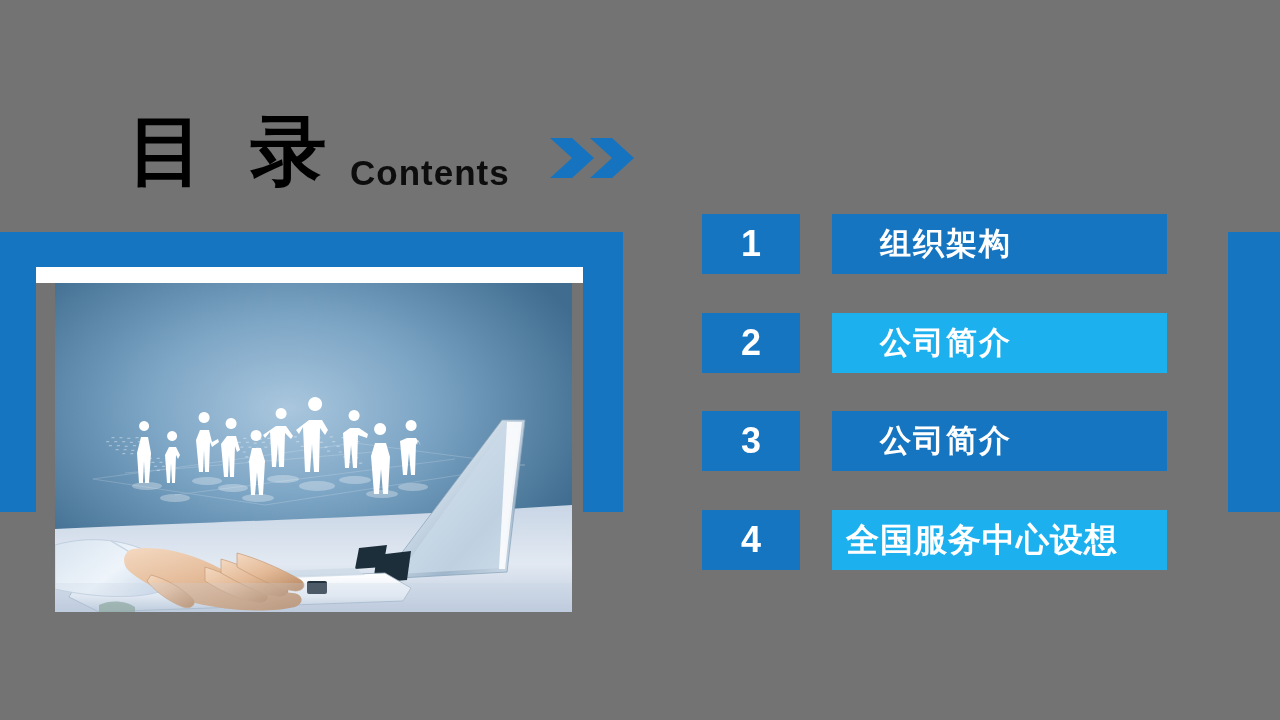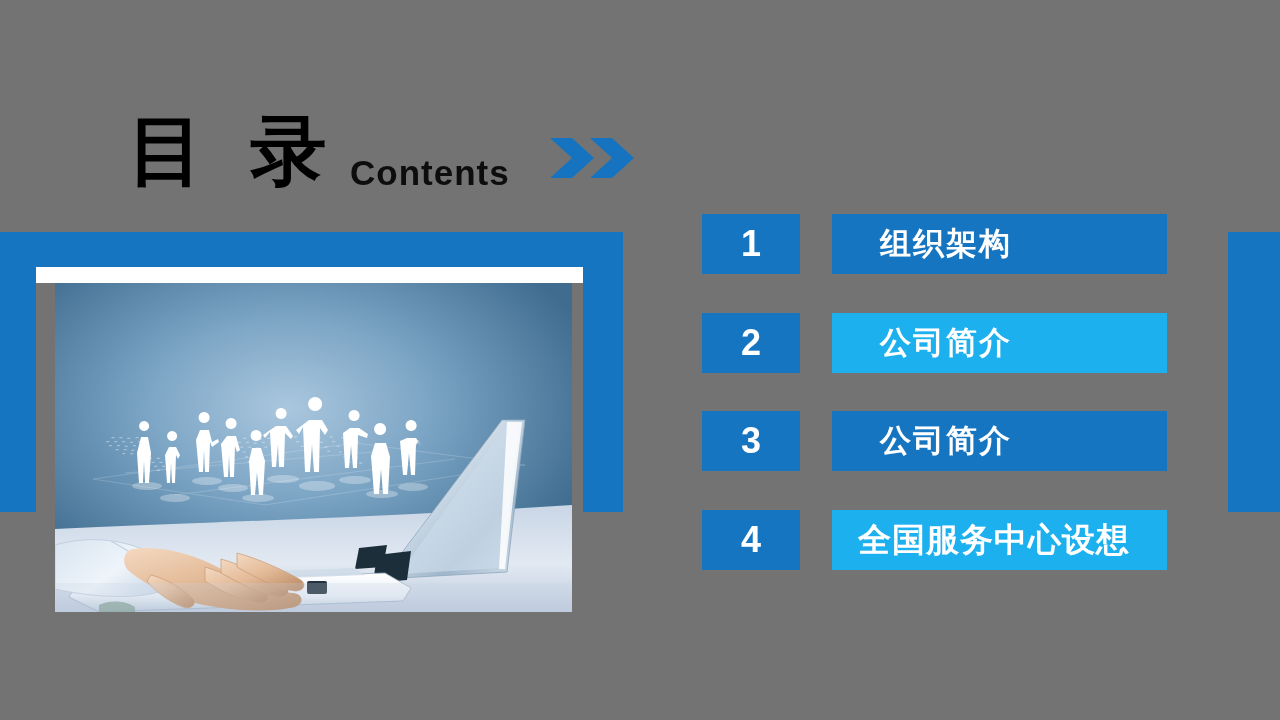--- a/index.html
+++ b/index.html
@@ -162,21 +162,21 @@
     font-size: 31px;
     font-weight: bold;
     letter-spacing: 2px;
     padding-left: 48px;
     box-sizing: border-box;
     white-space: nowrap;
     margin-left: 24px;
   }
   .row-label.dark  { background: #1675c0; }
   .row-label.bright { background: #1cb0ef; }
-  .row-label.wide   { padding-left: 26px; font-size: 33px; letter-spacing: 1px; }
+  .row-label.wide   { padding-left: 14px; font-size: 33px; letter-spacing: 1px; }
 </style>
 </head>
 <body>
 
 <div id="slide">
 
   <div id="title-group">
     <div id="title-cn">目 录</div>
     <div id="title-en">Contents</div>
     <div id="chevrons">

